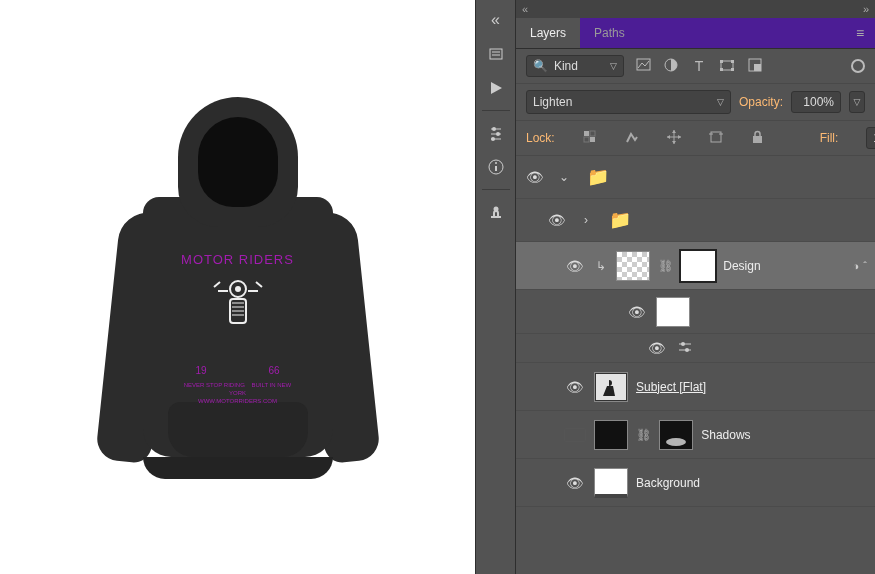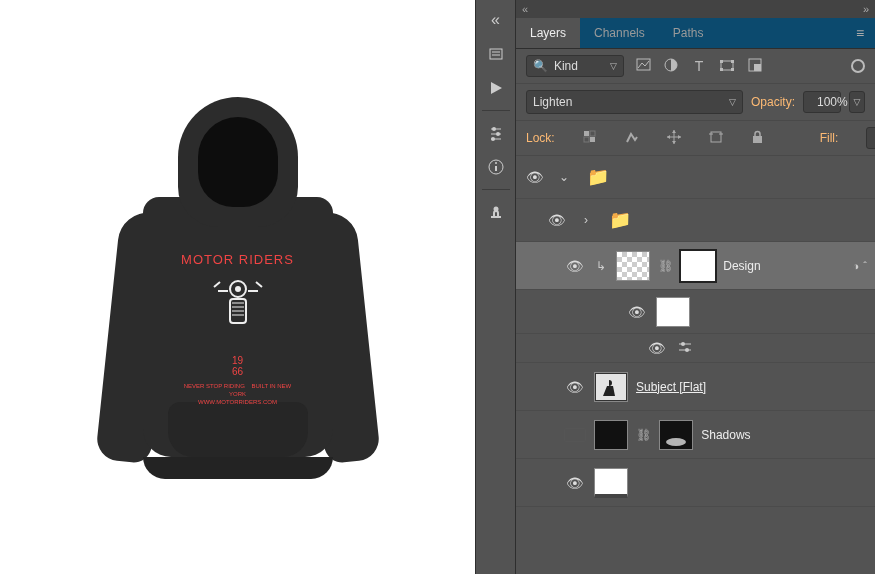--- a/index.html
+++ b/index.html
@@ -5,50 +5,50 @@
 * { margin:0; padding:0; box-sizing:border-box; font-family:"Segoe UI",Tahoma,sans-serif; }
 body { width:875px; height:574px; background:#fff; display:flex; overflow:hidden; }
 
 .canvas { flex:1; display:flex; align-items:center; justify-content:center; background:#fff; }
 .hoodie { width:310px; height:420px; position:relative; }
 .torso { position:absolute; left:60px; top:120px; width:190px; height:260px; background:#2c2c2c; border-radius:16px 16px 28px 28px; }
 .hood { position:absolute; left:95px; top:20px; width:120px; height:130px; background:#2c2c2c; border-radius:60px 60px 40px 40px; }
 .hood-in { position:absolute; left:115px; top:40px; width:80px; height:90px; background:#0d0d0d; border-radius:40px 40px 35px 35px; }
 .sleeveL { position:absolute; left:25px; top:135px; width:55px; height:250px; background:#2c2c2c; border-radius:30px 10px 18px 22px; transform:rotate(6deg); }
 .sleeveR { position:absolute; right:25px; top:135px; width:55px; height:250px; background:#2c2c2c; border-radius:10px 30px 22px 18px; transform:rotate(-6deg); }
-.print { position:absolute; left:95px; top:175px; width:120px; color:#ef4444; text-align:center; font-family:Impact,sans-serif; }
+.print { position:absolute; left:95px; top:175px; width:120px; color:#a21caf; text-align:center; font-family:Impact,sans-serif; }
 .print .title { font-size:13px; letter-spacing:1px; }
-.print .yr { font-size:10px; margin-top:30px; display:flex; justify-content:space-between; padding:0 18px;flex-direction:column;}
+.print .yr { font-size:10px; margin-top:40px; display:flex; justify-content:space-between; padding:0 18px;}
 .print svg { margin:4px auto; display:block; }
 .print .foot { font-size:6px; line-height:1.3; margin-top:6px; }
 .pocket { position:absolute; left:85px; bottom:40px; width:140px; height:55px; background:#262626; border-radius:12px 12px 25px 25px; }
 .hem { position:absolute; left:60px; bottom:18px; width:190px; height:22px; background:#232323; border-radius:0 0 22px 22px; }
 
 .toolstrip { width:40px; background:#535353; border-left:1px solid #2e2e2e; display:flex; flex-direction:column; align-items:center; padding-top:4px; gap:2px;}
 .toolstrip .tbtn { width:32px; height:32px; display:flex; align-items:center; justify-content:center; color:#ccc; cursor:pointer; border-radius:2px; }
 .toolstrip .sep { width:28px; height:1px; background:#3c3c3c; margin:4px 0; }
 
 .panel { width:360px; background:#535353; color:#ddd; font-size:12px; display:flex; flex-direction:column; border-left:1px solid #2e2e2e; }
 .flyhdr { height:18px; background:#434343; display:flex; justify-content:space-between; padding:0 6px; color:#aaa; font-size:11px; align-items:center;}
-.tabs { display:flex; align-items:center; background:#0c4a6e; border-bottom:1px solid #2e2e2e; }
+.tabs { display:flex; align-items:center; background:#4c1d95; border-bottom:1px solid #2e2e2e; }
 .tab { padding:8px 14px; color:#9a9a9a; cursor:pointer; }
 .tab.active { background:#535353; color:#eee; }
 .tab-menu { margin-left:auto; width:30px; text-align:center; color:#aaa; cursor:pointer; font-size:14px;}
 
 .row { display:flex; align-items:center; padding:6px 10px; gap:8px; border-bottom:1px solid #494949;}
 .filter-row { display:flex; align-items:center; padding:6px 10px; gap:10px; border-bottom:1px solid #494949;}
 .kind { display:flex; align-items:center; background:#434343; border:1px solid #333; border-radius:3px; padding:3px 6px; gap:6px; min-width:98px; cursor:pointer;}
 .kind .chev { margin-left:auto; font-size:9px; color:#bbb;}
 .ficon { width:18px; text-align:center; color:#bbb; cursor:pointer; font-size:14px; }
 .dot { width:14px; height:14px; border-radius:50%; border:2px solid #bbb; margin-left:auto; cursor:pointer; }
 
 .blend { background:#434343; border:1px solid #333; color:#ddd; padding:4px 6px; border-radius:3px; flex:1; display:flex; justify-content:space-between; align-items:center; cursor:pointer;}
 .blend .chev{font-size:9px;color:#bbb;}
 .lbl { color:#fdba74; }
-.pct { background:#434343; border:1px solid #333; padding:3px 13px; border-radius:3px; width:38px; text-align:right; cursor:text;}
+.pct { background:#434343; border:1px solid #333; padding:3px 6px; border-radius:3px; width:50px; text-align:right; cursor:text;}
 .chev-s { width:16px; display:flex; align-items:center; justify-content:center; border:1px solid #333; background:#434343; border-radius:3px; height:22px; font-size:9px; color:#bbb; cursor:pointer;}
 
 .lock-row{padding:6px 10px;display:flex;align-items:center;gap:28px;border-bottom:1px solid #494949;}
 .licon{width:18px;text-align:center;color:#aaa;cursor:pointer;}
 
 .layers { flex:1; overflow:auto; }
 .layer { display:flex; align-items:center; padding:6px 8px; gap:8px; border-bottom:1px solid #4b4b4b; cursor:pointer; }
 .layer.sel { background:#6e6e6e; }
 .eye { width:22px; text-align:center; color:#ddd; cursor:pointer; font-size:14px;}
 .eye.off{color:#555;border:1px solid #555;height:14px;border-radius:2px;}
@@ -141,21 +141,20 @@
     </div>
 </div>
 
 <div class="panel">
   <div class="flyhdr">
       <span>«</span>
       <span>»</span>
     </div>
   <div class="tabs">
     <div class="tab active">Layers</div>
-    <div class="tab">Channels</div>
     <div class="tab">Paths</div>
     <div class="tab-menu">≡</div>
   </div>
 
   <div class="filter-row">
     <div class="kind">
       <span>🔍</span>
       <span>Kind</span>
       <span class="chev">▽</span>
     </div>
@@ -284,15 +283,16 @@
           <svg width="30" height="26">
             <ellipse cx="15" cy="20" rx="10" ry="4" fill="#ddd" opacity="0.8"></ellipse>
           </svg>
         </span>
       <span class="lname">Shadows</span>
     </div>
 
     <div class="layer" style="padding-left:48px;height:48px">
       <span class="eye">👁</span>
       <span class="thumb white" style="border-bottom:4px solid #444"></span>
+      <span class="lname">Background</span>
     </div>
   </div>
 </div>
 
 </body></html>

